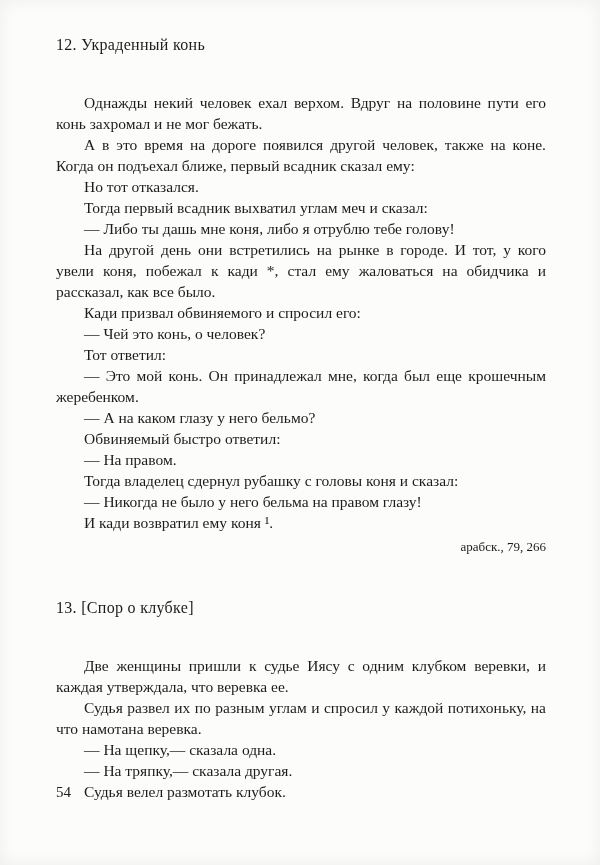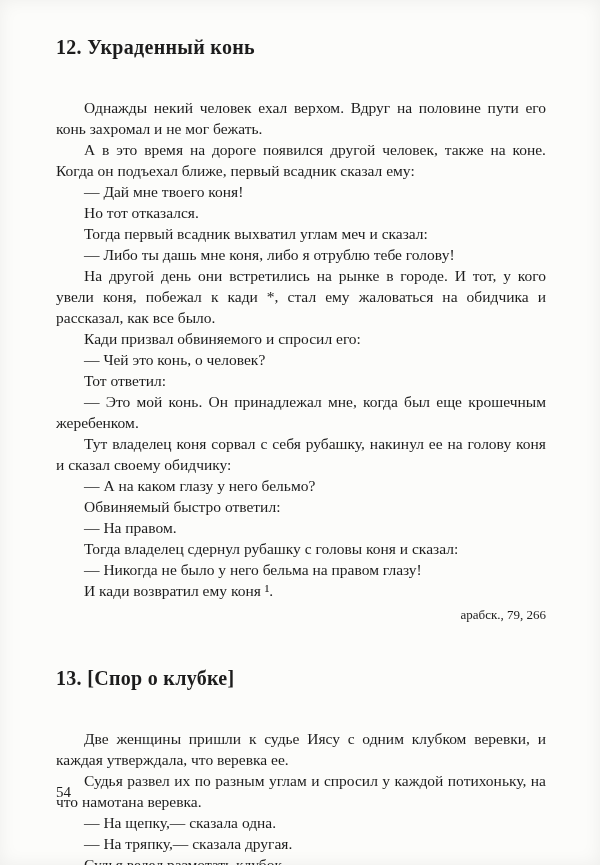--- a/index.html
+++ b/index.html
@@ -18,22 +18,22 @@
     font-family: "Liberation Serif", "DejaVu Serif", serif;
     color: #1c1c1c;
   }
   .page-inner {
     position: absolute;
     top: 36px;
     left: 56px;
     right: 54px;
   }
   .story-title {
-    font-size: 20px;
-    font-weight: bold;
+    font-size: 16px;
+    font-weight: normal;
     margin: 0 0 38px 0;
     letter-spacing: 0.3px;
   }
   .story-body {
     font-size: 15.5px;
     line-height: 21px;
     text-align: justify;
   }
   .story-body p {
     margin: 0;
@@ -59,30 +59,28 @@
 <body>
 
 <div class="scan">
   <div class="page-inner">
 
     <h2 class="story-title">12. Украденный конь</h2>
 
     <div class="story-body">
       <p>Однажды некий человек ехал верхом. Вдруг на половине пути его конь захромал и не мог бежать.</p>
       <p>А в это время на дороге появился другой человек, также на коне. Когда он подъехал ближе, первый всадник сказал ему:</p>
-      <p>— Дай мне твоего коня!</p>
       <p>Но тот отказался.</p>
       <p>Тогда первый всадник выхватил углам меч и сказал:</p>
       <p>— Либо ты дашь мне коня, либо я отрублю тебе голову!</p>
       <p>На другой день они встретились на рынке в городе. И тот, у кого увели коня, побежал к кади *, стал ему жаловаться на обидчика и рассказал, как все было.</p>
       <p>Кади призвал обвиняемого и спросил его:</p>
       <p>— Чей это конь, о человек?</p>
       <p>Тот ответил:</p>
       <p>— Это мой конь. Он принадлежал мне, когда был еще крошечным жеребенком.</p>
-      <p>Тут владелец коня сорвал с себя рубашку, накинул ее на голову коня и сказал своему обидчику:</p>
       <p>— А на каком глазу у него бельмо?</p>
       <p>Обвиняемый быстро ответил:</p>
       <p>— На правом.</p>
       <p>Тогда владелец сдернул рубашку с головы коня и сказал:</p>
       <p>— Никогда не было у него бельма на правом глазу!</p>
       <p>И кади возвратил ему коня ¹.</p>
       <div class="source-line">арабск., 79, 266</div>
     </div>
 
     <h2 class="story-title story-2-title">13. [Спор о клубке]</h2>

